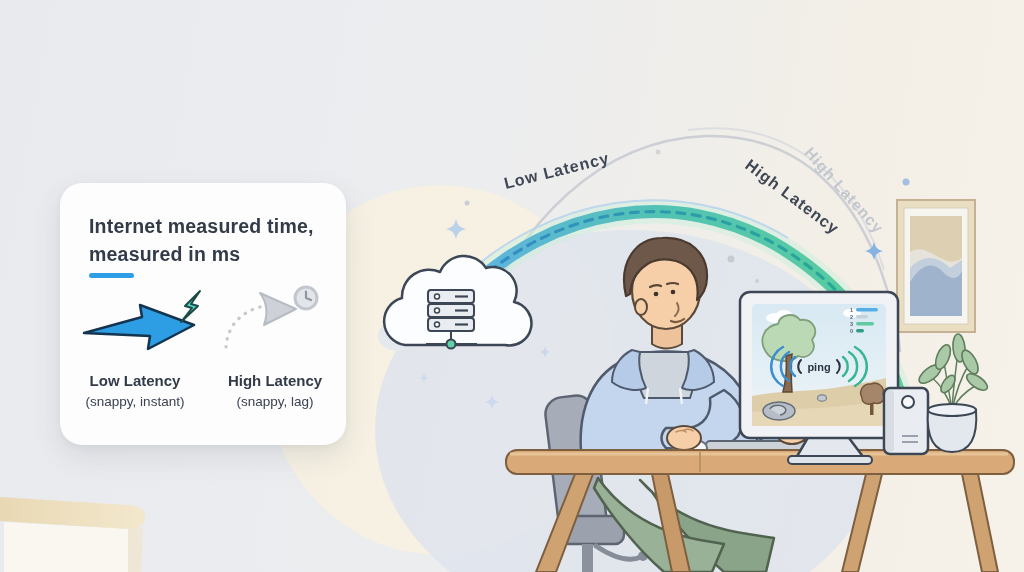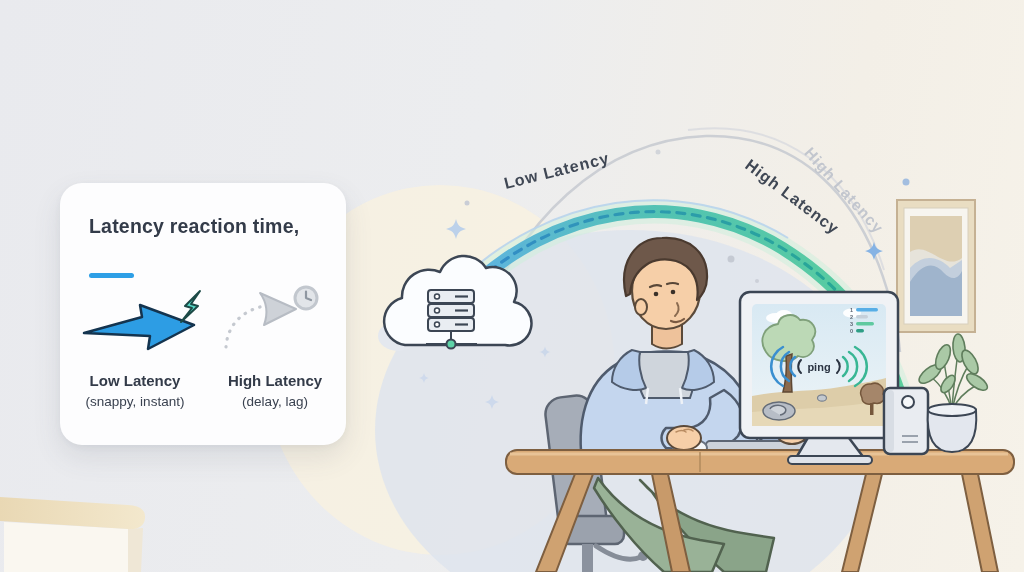--- a/index.html
+++ b/index.html
@@ -257,21 +257,22 @@
       <ellipse cx="948" cy="384" rx="10" ry="5" transform="rotate(-55 948 384)"></ellipse>
     </g>
     <path d="M928 410 C926 438,934 452,952 452 C970 452,978 438,976 410 Q952 420 928 410 Z" fill="#e3e7ee" stroke="#3c4654" stroke-width="2"></path>
     <ellipse cx="952" cy="410" rx="24" ry="6" fill="#eef1f5" stroke="#3c4654" stroke-width="2"></ellipse>
   </g>
 </svg>
 
 
 <div class="card">
   <div class="card-heading">
-    <div>Latency reaction time,</div>
+    <div>Internet measured time,</div>
+    <div>measured in ms</div>
   </div>
   <div class="accent-underline"></div>
 
   <svg class="icon-low" width="132" height="66" viewBox="0 0 132 66">
     <path d="M4 44 L62 28 L60 16 L114 36 L68 60 L70 47 Z" fill="#2d9de4" stroke="#14344f" stroke-width="2.5" stroke-linejoin="round"></path>
     <path d="M120 2 L105 17 L112 19 L101 33 L118 17 L111 15 Z" fill="#57d9c7" stroke="#1d4a47" stroke-width="2" stroke-linejoin="round"></path>
   </svg>
 
   <svg class="icon-high" width="106" height="70" viewBox="0 0 106 70">
     <path d="M8 62 C9 44,20 28,42 22" fill="none" stroke="#c5c9d0" stroke-width="3.2" stroke-dasharray="0.5 7.5" stroke-linecap="round"></path>
@@ -279,17 +280,17 @@
     <circle cx="88" cy="13" r="11" fill="#e2e5e9" stroke="#c2c7ce" stroke-width="3"></circle>
     <path d="M88 13 L88 6.5 M88 13 L93 15" fill="none" stroke="#8f97a1" stroke-width="2.2" stroke-linecap="round"></path>
   </svg>
 
   <div class="label-block lb-low">
     <div class="lbl">Low Latency</div>
     <div class="sub">(snappy, instant)</div>
   </div>
   <div class="label-block lb-high">
     <div class="lbl">High Latency</div>
-    <div class="sub">(delay, lag)</div>
+    <div class="sub">(snappy, lag)</div>
   </div>
 </div>
 
 </div>
 
 </body></html>

